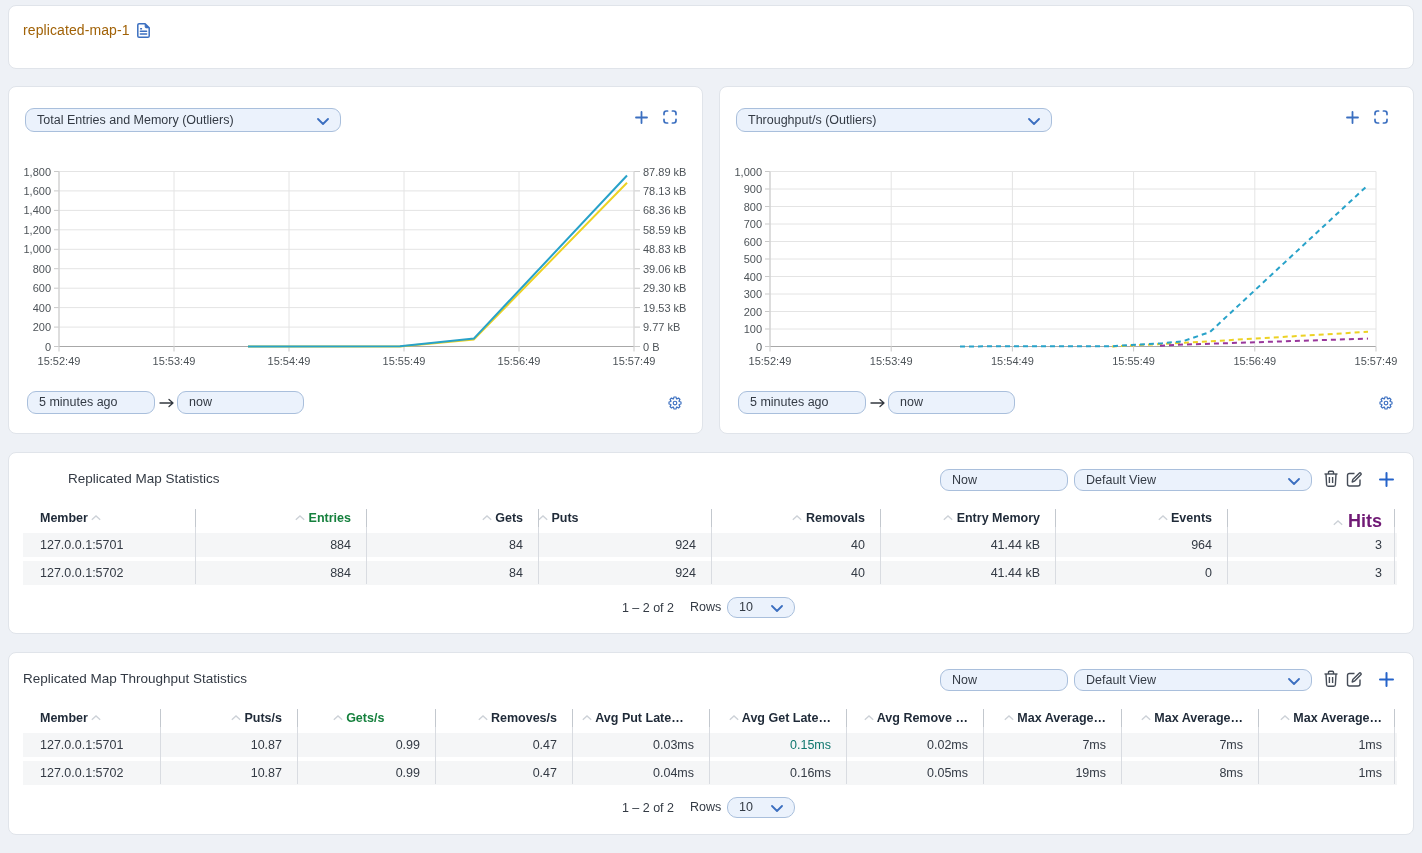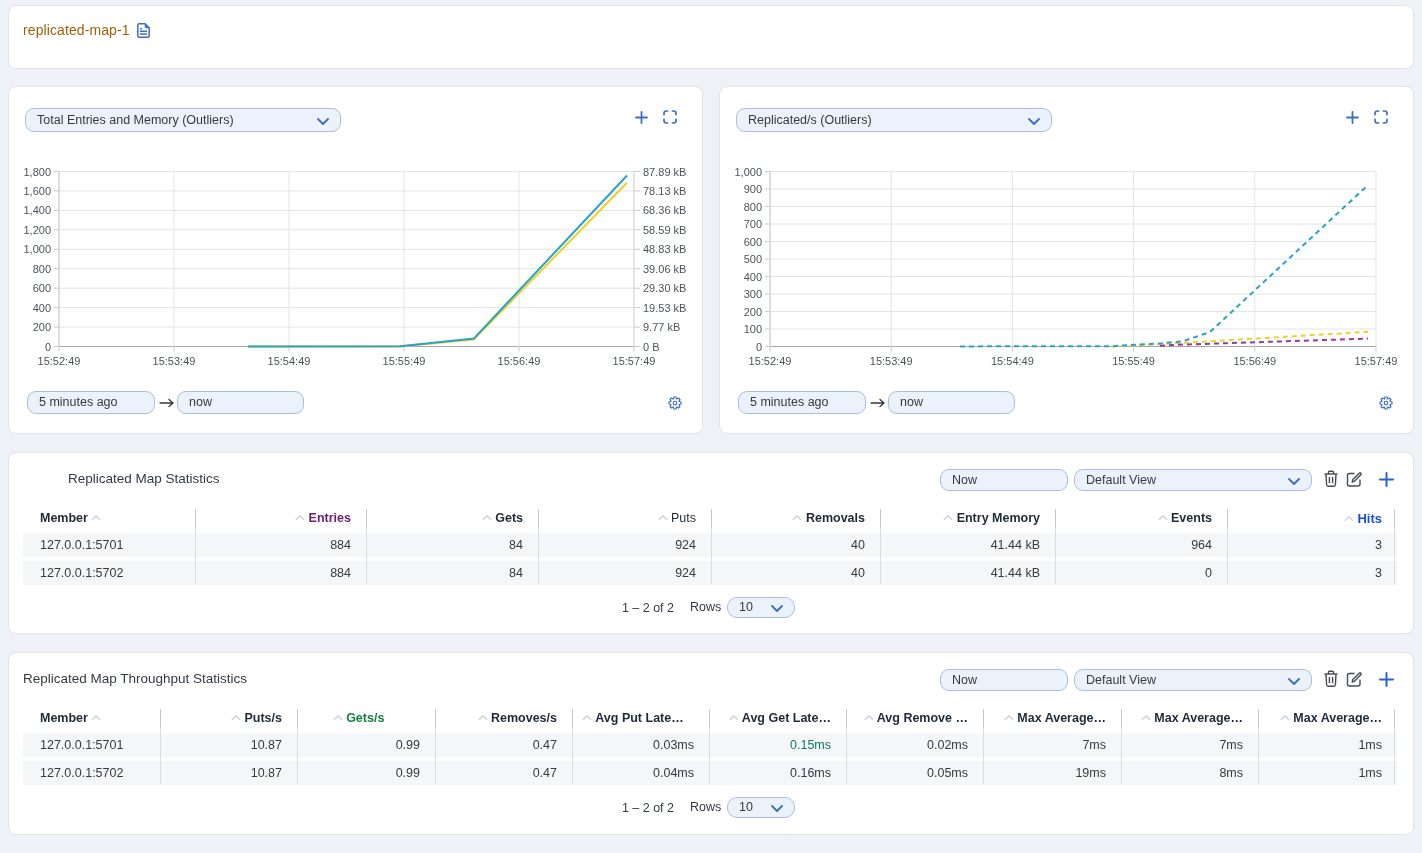--- a/index.html
+++ b/index.html
@@ -107,21 +107,21 @@
 <svg style="position:absolute;left:159px;top:397px" width="16" height="12" viewBox="0 0 16 12">
     <path d="M1 6 H14 M10 2.5 L14 6 L10 9.5" fill="none" stroke="#33383f" stroke-width="1.3" stroke-linecap="round" stroke-linejoin="round"></path>
   </svg>
 <div style="position:absolute;left:177px;top:391px;width:127px;height:23px;background:#ebf2fc;border:1px solid #a9bfdc;border-radius:9px;box-sizing:border-box;"></div>
 <div style="position:absolute;left:189px;top:391px;height:23px;line-height:23px;font-size:12.5px;color:#333a44;">now</div>
 <svg style="position:absolute;left:667px;top:395px" width="16" height="16" viewBox="0 0 16 16">
     <path d="M6.97 1.99 L9.03 1.99 L9.47 3.85 L9.90 4.03 L11.52 3.02 L12.98 4.48 L11.97 6.10 L12.15 6.53 L14.01 6.97 L14.01 9.03 L12.15 9.47 L11.97 9.90 L12.98 11.52 L11.52 12.98 L9.90 11.97 L9.47 12.15 L9.03 14.01 L6.97 14.01 L6.53 12.15 L6.10 11.97 L4.48 12.98 L3.02 11.52 L4.03 9.90 L3.85 9.47 L1.99 9.03 L1.99 6.97 L3.85 6.53 L4.03 6.10 L3.02 4.48 L4.48 3.02 L6.10 4.03 L6.53 3.85 Z" fill="none" stroke="#3b6fc0" stroke-width="1.15" stroke-linejoin="round"></path>
     <circle cx="8" cy="8" r="1.8" fill="none" stroke="#3b6fc0" stroke-width="1.15"></circle>
   </svg>
 <div style="position:absolute;left:736px;top:108px;width:316px;height:24px;background:#ebf2fc;border:1px solid #a9bfdc;border-radius:9px;box-sizing:border-box;"></div>
-<div style="position:absolute;left:748px;top:108px;height:24px;line-height:24px;font-size:12.5px;color:#333a44;">Replicated/s (Outliers)</div>
+<div style="position:absolute;left:748px;top:108px;height:24px;line-height:24px;font-size:12.5px;color:#333a44;">Throughput/s (Outliers)</div>
 <svg style="position:absolute;left:1028px;top:117.5px" width="12" height="7" viewBox="0 0 12 7">
     <path d="M1 1 L6 6 L11 1" fill="none" stroke="#3b6fc0" stroke-width="1.8" stroke-linecap="round" stroke-linejoin="round"></path>
   </svg>
 <svg style="position:absolute;left:1345.5px;top:110.5px" width="13.0" height="13.0" viewBox="0 0 13.0 13.0">
     <path d="M6.5 1 V12.0 M1 6.5 H12.0" stroke="#3b6fc0" stroke-width="1.8" stroke-linecap="round"></path>
   </svg>
 <svg style="position:absolute;left:1374px;top:110px" width="14" height="14" viewBox="0 0 14 14">
     <g fill="none" stroke="#3b6fc0" stroke-width="1.7" stroke-linecap="round">
       <path d="M1 4.6 V3.4 Q1 1 3.4 1 H4.6"></path>
       <path d="M9.4 1 H10.6 Q13 1 13 3.4 V4.6"></path>
@@ -221,39 +221,39 @@
       <path d="M8.5 2.5 H3.5 Q1.5 2.5 1.5 4.5 V13 Q1.5 15 3.5 15 H12 Q14 15 14 13 V8.5"></path>
       <path d="M6.2 11.0 L6.8 8.6 L13.2 2.2 Q14.0 1.4 14.8 2.2 Q15.6 3.0 14.8 3.8 L8.4 10.2 Z" fill="#ffffff" stroke-linejoin="round"></path>
     </g>
   </svg>
 <svg style="position:absolute;left:1378.5px;top:471.5px" width="15.0" height="15.0" viewBox="0 0 15.0 15.0">
     <path d="M7.5 1 V14.0 M1 7.5 H14.0" stroke="#2563c9" stroke-width="2" stroke-linecap="round"></path>
   </svg>
 <div style="position:absolute;left:40px;top:511px;font-size:12.5px;font-weight:bold;color:#1f2a38;">Member <svg width="10" height="6" viewBox="0 0 10 6" style="vertical-align:1px">
       <path d="M0.8 4.8 L5 1 L9.2 4.8" fill="none" stroke="#ccd1d7" stroke-width="1.3"></path>
     </svg></div>
-<div style="position:absolute;left:195px;top:511px;width:156px;text-align:right;font-size:12.5px;font-weight:bold;color:#701a75;"><svg width="10" height="6" viewBox="0 0 10 6" style="vertical-align:1px">
+<div style="position:absolute;left:195px;top:511px;width:156px;text-align:right;font-size:12.5px;font-weight:bold;color:#15803d;"><svg width="10" height="6" viewBox="0 0 10 6" style="vertical-align:1px">
       <path d="M0.8 4.8 L5 1 L9.2 4.8" fill="none" stroke="#ccd1d7" stroke-width="1.3"></path>
     </svg> Entries</div>
 <div style="position:absolute;left:366px;top:511px;width:157px;text-align:right;font-size:12.5px;font-weight:bold;color:#1f2a38;"><svg width="10" height="6" viewBox="0 0 10 6" style="vertical-align:1px">
       <path d="M0.8 4.8 L5 1 L9.2 4.8" fill="none" stroke="#ccd1d7" stroke-width="1.3"></path>
     </svg> Gets</div>
-<div style="position:absolute;left:538px;top:511px;width:158px;text-align:right;font-size:12.5px;font-weight:normal;color:#1f2a38;"><svg width="10" height="6" viewBox="0 0 10 6" style="vertical-align:1px">
+<div style="position:absolute;left:538px;top:511px;width:158px;text-align:left;font-size:12.5px;font-weight:bold;color:#1f2a38;"><svg width="10" height="6" viewBox="0 0 10 6" style="vertical-align:1px">
       <path d="M0.8 4.8 L5 1 L9.2 4.8" fill="none" stroke="#ccd1d7" stroke-width="1.3"></path>
     </svg> Puts</div>
 <div style="position:absolute;left:711px;top:511px;width:154px;text-align:right;font-size:12.5px;font-weight:bold;color:#1f2a38;"><svg width="10" height="6" viewBox="0 0 10 6" style="vertical-align:1px">
       <path d="M0.8 4.8 L5 1 L9.2 4.8" fill="none" stroke="#ccd1d7" stroke-width="1.3"></path>
     </svg> Removals</div>
 <div style="position:absolute;left:880px;top:511px;width:160px;text-align:right;font-size:12.5px;font-weight:bold;color:#1f2a38;"><svg width="10" height="6" viewBox="0 0 10 6" style="vertical-align:1px">
       <path d="M0.8 4.8 L5 1 L9.2 4.8" fill="none" stroke="#ccd1d7" stroke-width="1.3"></path>
     </svg> Entry Memory</div>
 <div style="position:absolute;left:1055px;top:511px;width:157px;text-align:right;font-size:12.5px;font-weight:bold;color:#1f2a38;"><svg width="10" height="6" viewBox="0 0 10 6" style="vertical-align:1px">
       <path d="M0.8 4.8 L5 1 L9.2 4.8" fill="none" stroke="#ccd1d7" stroke-width="1.3"></path>
     </svg> Events</div>
-<div style="position:absolute;left:1227px;top:511px;width:155px;text-align:right;font-size:13px;font-weight:bold;color:#1d4ed8;"><svg width="10" height="6" viewBox="0 0 10 6" style="vertical-align:1px">
+<div style="position:absolute;left:1227px;top:511px;width:155px;text-align:right;font-size:18px;font-weight:bold;color:#701a75;"><svg width="10" height="6" viewBox="0 0 10 6" style="vertical-align:1px">
       <path d="M0.8 4.8 L5 1 L9.2 4.8" fill="none" stroke="#ccd1d7" stroke-width="1.3"></path>
     </svg> Hits</div>
 <div style="position:absolute;left:23px;top:533px;width:1374px;height:24px;background:#f5f6f7;"></div>
 <div style="position:absolute;left:40px;top:533px;height:24px;line-height:24px;font-size:12.5px;color:#333a44;">127.0.0.1:5701</div>
 <div style="position:absolute;left:195px;top:533px;width:156px;height:24px;line-height:24px;text-align:right;font-size:12.5px;color:#333a44;">884</div>
 <div style="position:absolute;left:366px;top:533px;width:157px;height:24px;line-height:24px;text-align:right;font-size:12.5px;color:#333a44;">84</div>
 <div style="position:absolute;left:538px;top:533px;width:158px;height:24px;line-height:24px;text-align:right;font-size:12.5px;color:#333a44;">924</div>
 <div style="position:absolute;left:711px;top:533px;width:154px;height:24px;line-height:24px;text-align:right;font-size:12.5px;color:#333a44;">40</div>
 <div style="position:absolute;left:880px;top:533px;width:160px;height:24px;line-height:24px;text-align:right;font-size:12.5px;color:#333a44;">41.44 kB</div>
 <div style="position:absolute;left:1055px;top:533px;width:157px;height:24px;line-height:24px;text-align:right;font-size:12.5px;color:#333a44;">964</div>

